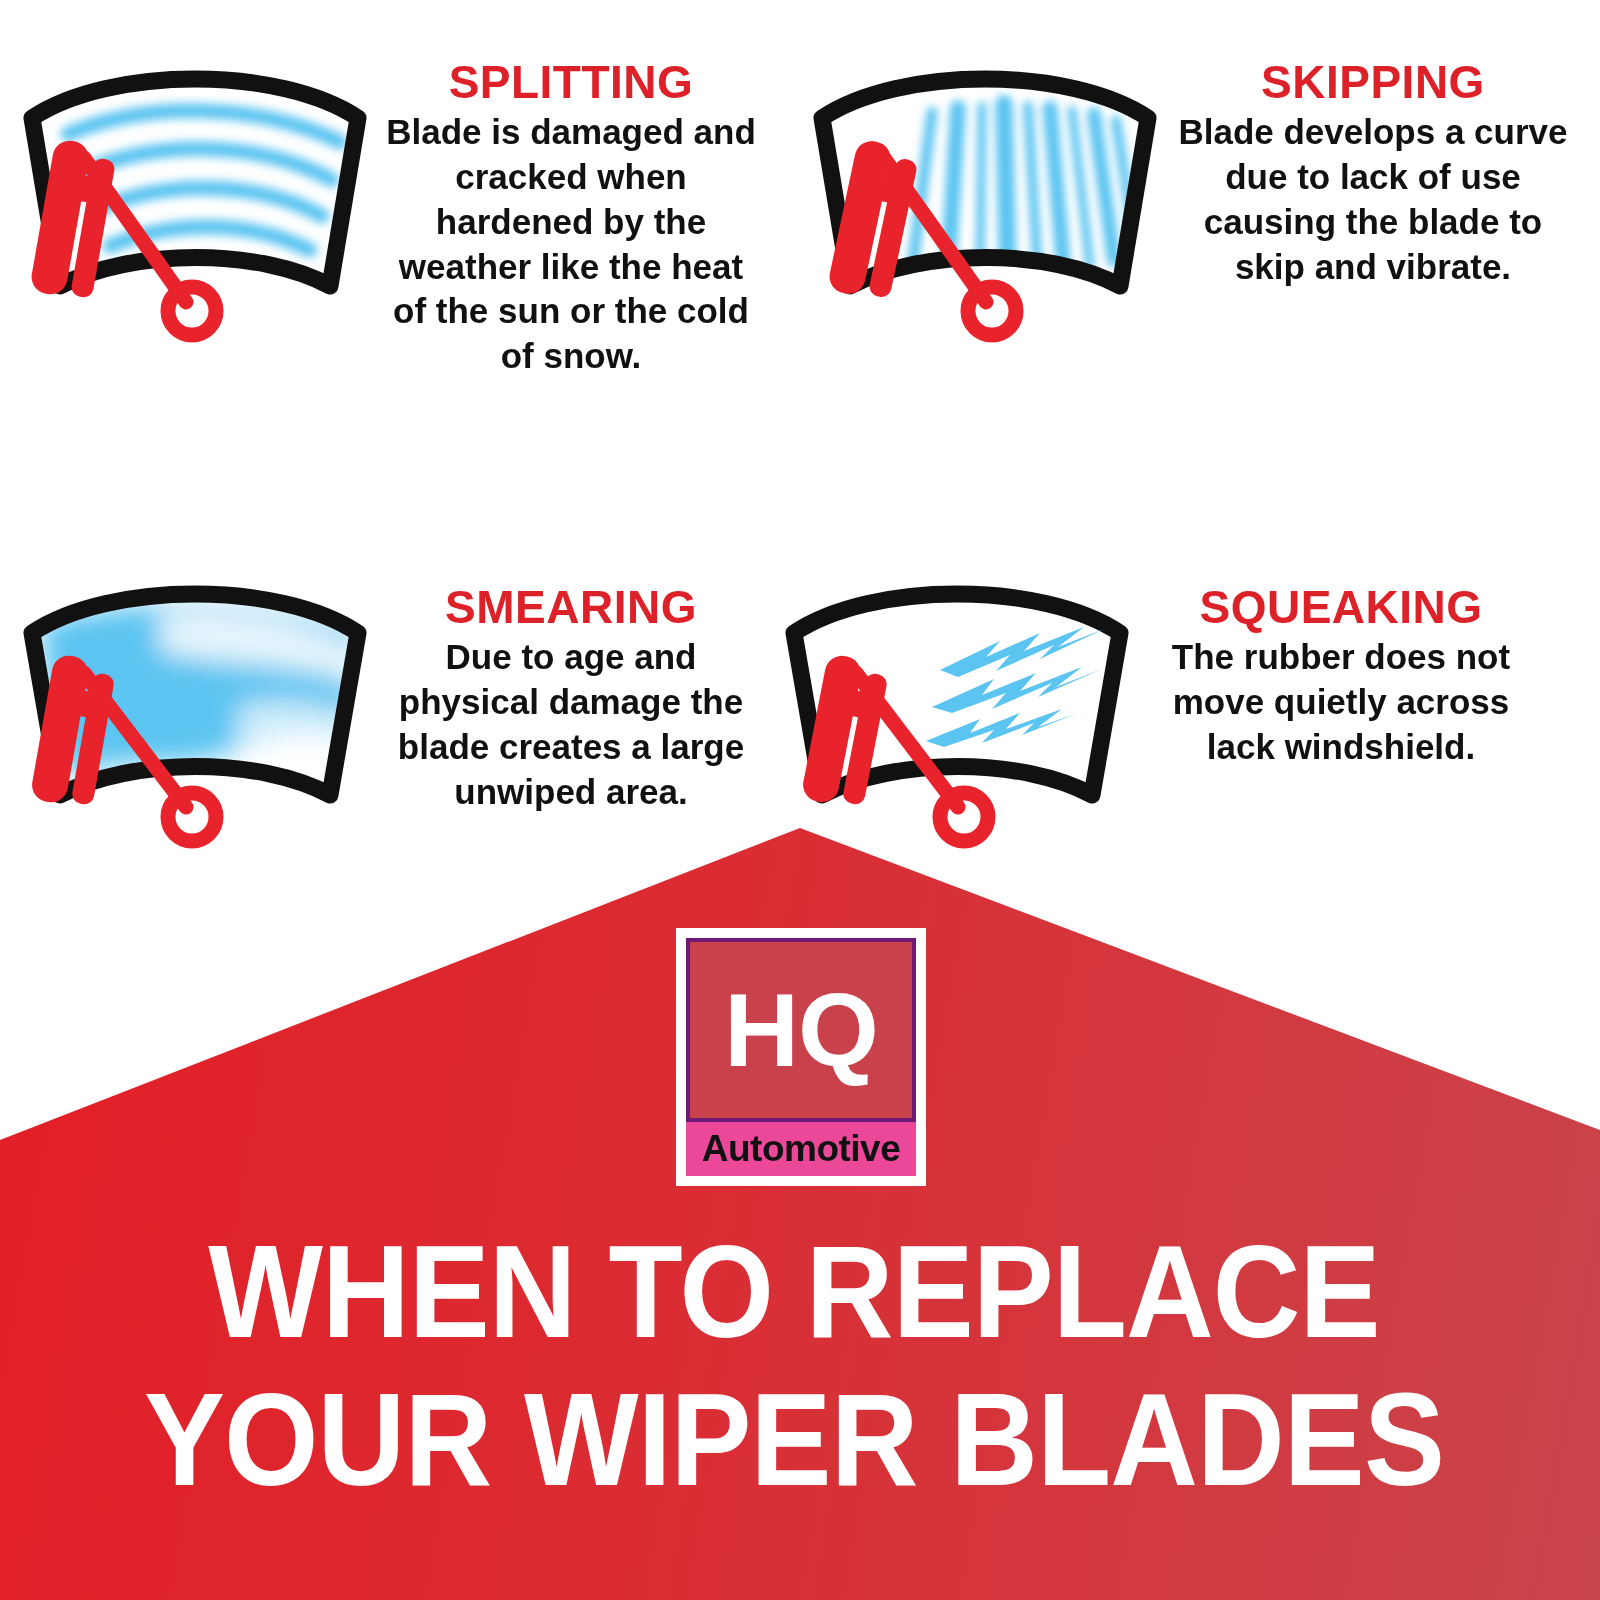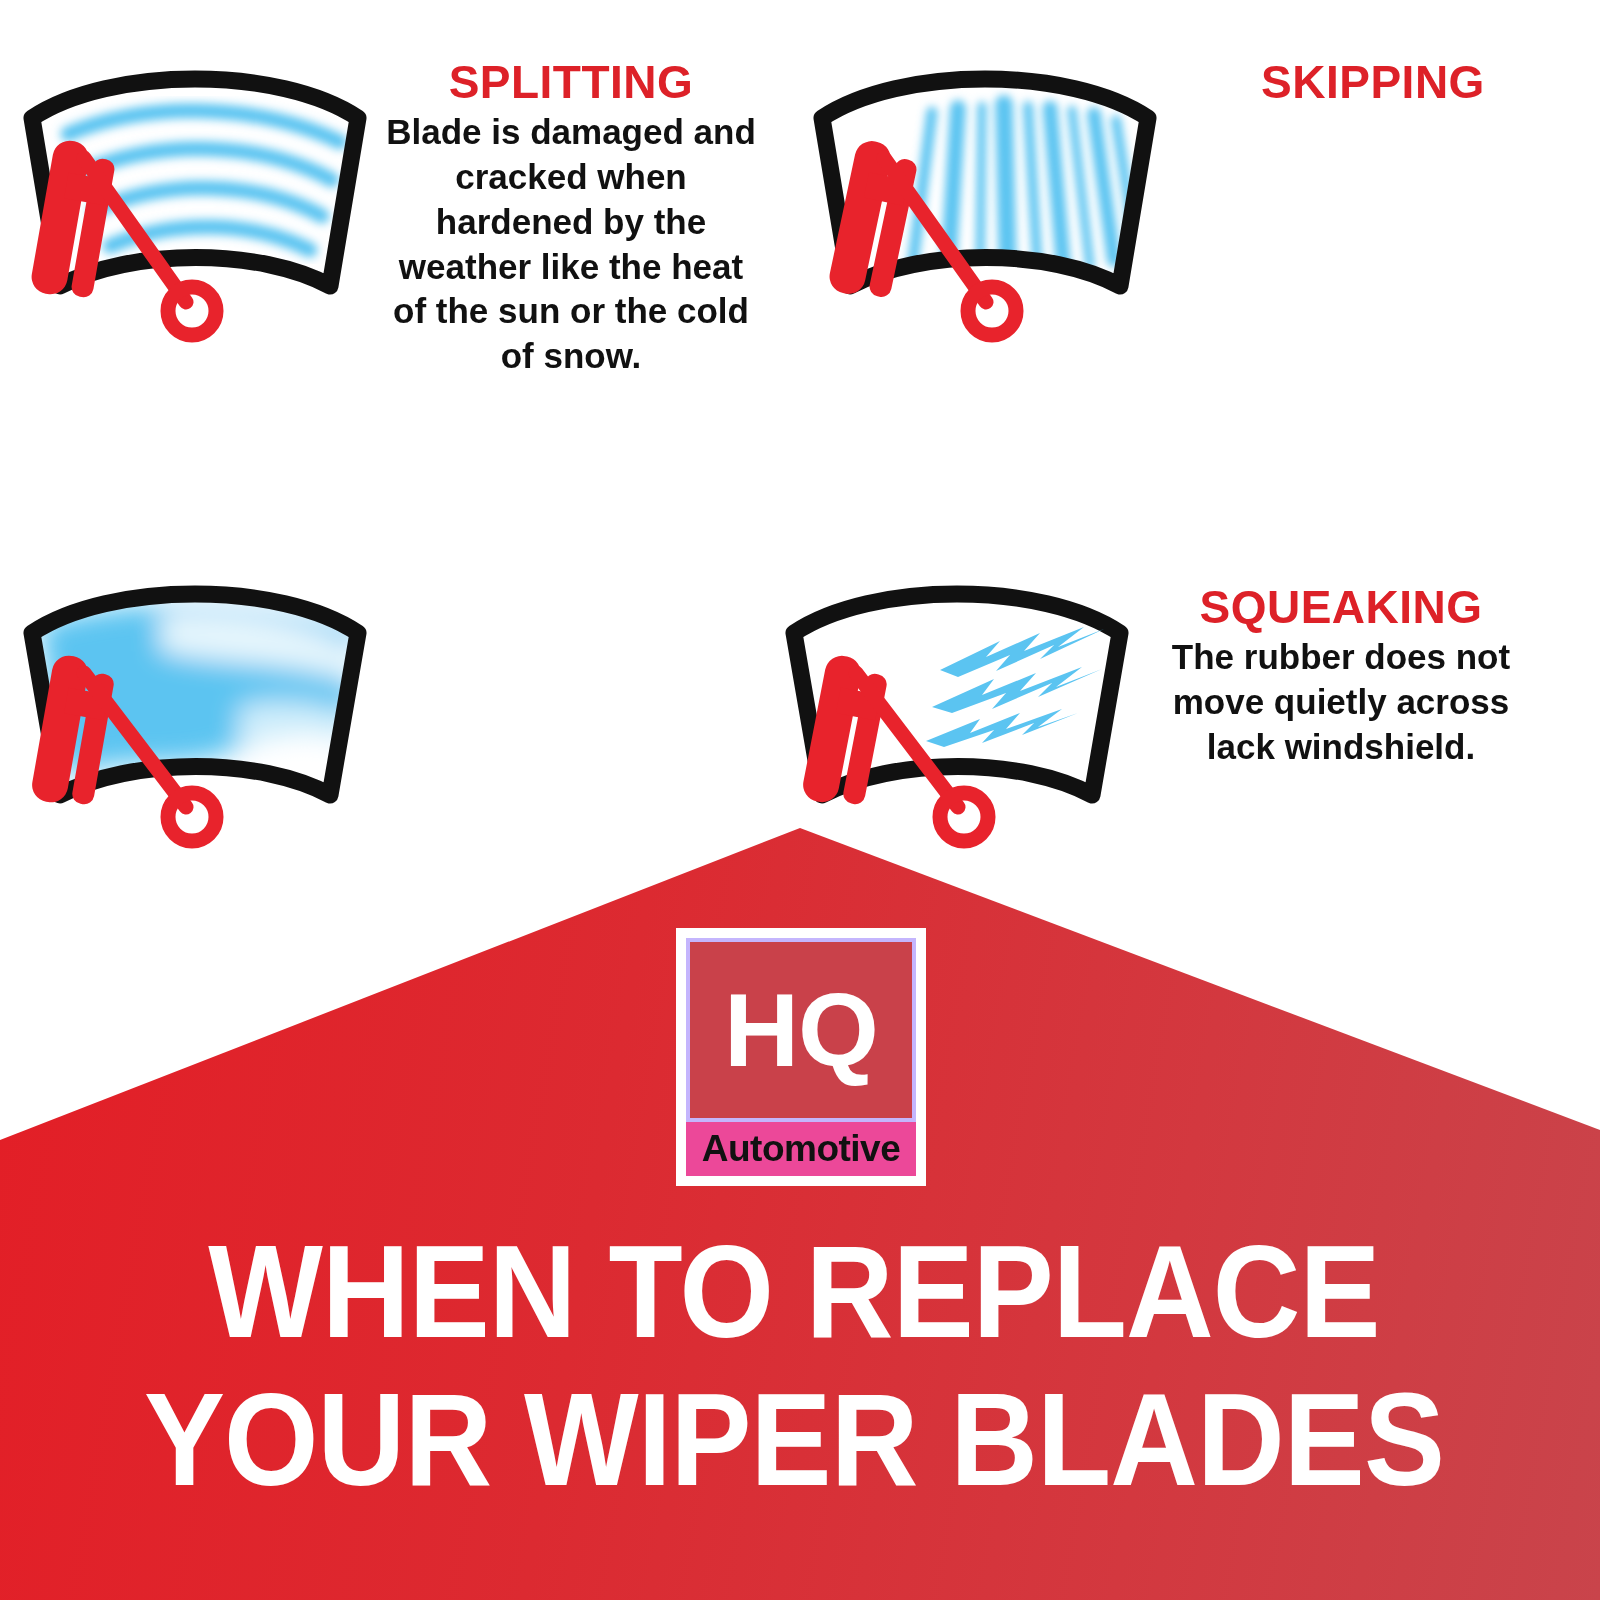--- a/index.html
+++ b/index.html
@@ -75,21 +75,21 @@
     left:676px; top:928px;
     width:250px; height:258px;
     background:#ffffff;
     padding:10px;
     z-index:5;
   }
   .logo-inner {
     width:100%;
     height:184px;
     background:#C9414A;
-    border:4px solid #c4b5fd;
+    border:4px solid #701a75;
     display:flex;
     align-items:center;
     justify-content:center;
   }
   .logo-hq {
     color:#ffffff;
     font-size:104px;
     font-weight:bold;
     line-height:1;
     letter-spacing:-1px;
@@ -199,20 +199,21 @@
           <rect x="42" y="110" width="36" height="155" rx="17" transform="rotate(12 60 188)" fill="#E8232C"></rect>
           <rect x="82" y="128" width="22" height="140" rx="10" transform="rotate(12 93 198)" fill="#E8232C"></rect>
           <rect x="66" y="146" width="40" height="26" fill="#E8232C" transform="rotate(12 86 159)"></rect>
         </g>
         <path d="M84,128 L186,272" stroke="#E8232C" stroke-width="15" stroke-linecap="round" fill="none"></path>
         <circle cx="192" cy="281" r="24" fill="none" stroke="#E8232C" stroke-width="15"></circle>
       </svg>
     </div>
     <div class="panel-text">
       <div class="panel-title">SKIPPING</div>
+      <div class="panel-desc">Blade develops a curve due to lack of use causing the blade to skip and vibrate.</div>
     </div>
   </div>
 
   <div class="panel panel-2">
     <div class="wiper-icon">
       <svg viewBox="0 0 370 300" width="370" height="300" aria-hidden="true">
         <defs>
           <clipPath id="glass2">
             <path d="M22,78 C100,26 270,26 348,78 L320,240 C250,202 122,202 50,240 Z"></path>
           </clipPath>
@@ -229,20 +230,24 @@
         <path d="M22,78 C100,26 270,26 348,78 L320,240 C250,202 122,202 50,240 Z" fill="none" stroke="#111111" stroke-width="17" stroke-linejoin="round"></path>
         <g>
           <rect x="32" y="100" width="36" height="148" rx="17" transform="rotate(10 50 174)" fill="#E8232C"></rect>
           <rect x="72" y="118" width="22" height="132" rx="10" transform="rotate(10 83 184)" fill="#E8232C"></rect>
           <rect x="56" y="136" width="40" height="26" fill="#E8232C" transform="rotate(10 76 149)"></rect>
         </g>
         <path d="M74,118 L176,252" stroke="#E8232C" stroke-width="15" stroke-linecap="round" fill="none"></path>
         <circle cx="182" cy="262" r="24" fill="none" stroke="#E8232C" stroke-width="15"></circle>
       </svg>
     </div>
+    <div class="panel-text">
+      <div class="panel-title">SMEARING</div>
+      <div class="panel-desc">Due to age and physical damage the blade creates a large unwiped area.</div>
+    </div>
   </div>
 
   <div class="panel panel-3">
     <div class="wiper-icon">
       <svg viewBox="0 0 370 300" width="370" height="300" aria-hidden="true">
         <path d="M22,78 C100,26 270,26 348,78 L320,240 C250,202 122,202 50,240 Z" fill="none" stroke="#111111" stroke-width="17" stroke-linejoin="round"></path>
         <g fill="#5BC4F1">
           <path d="M168,115 L228,86 L214,102 L268,78 L252,96 L312,72 L286,92 L332,74
                    L268,104 L282,90 L224,116 L238,100 L186,122 Z"></path>
           <path d="M160,152 L222,124 L210,140 L264,118 L248,136 L310,112 L284,132 L330,114

